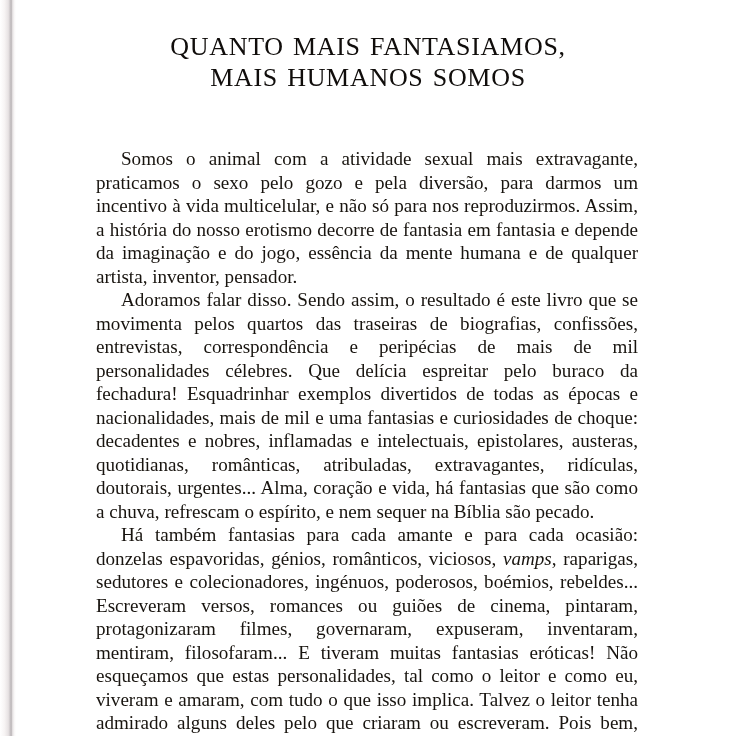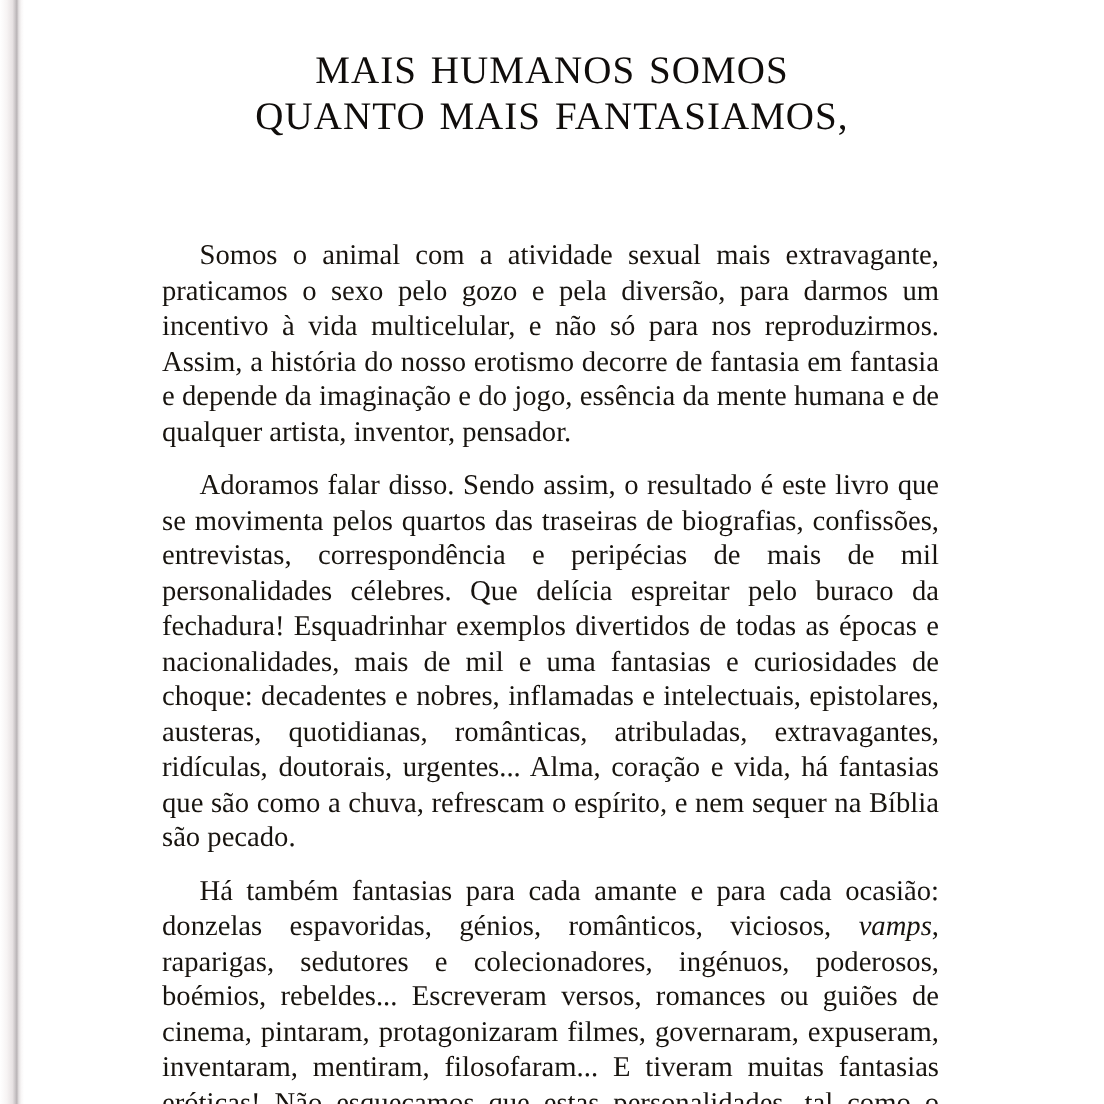--- a/index.html
+++ b/index.html
@@ -68,38 +68,38 @@
     top: 147px;
     width: 542px;
     font-size: 19.1px;
     line-height: 23.5px;
     text-align: justify;
     text-justify: inter-word;
     color: #18140f;
     -webkit-font-smoothing: antialiased;
   }
   .body-text p {
-    margin: 12px;
+    margin: 0;
     text-indent: 25px;
     text-align: justify;
   }
   .body-text p:last-child {
     text-align-last: justify;
   }
   .body-text em {
   }
 </style>
 </head>
 <body>
 
 <div class="page">
 
   <h1 class="chapter-title">
+    <span class="title-line">QUANTO MAIS FANTASIAMOS,</span>
     <span class="title-line">MAIS HUMANOS SOMOS</span>
-    <span class="title-line">QUANTO MAIS FANTASIAMOS,</span>
   </h1>
 
   <div class="body-text">
     <p>Somos o animal com a atividade sexual mais extravagante, praticamos o sexo pelo gozo e pela diversão, para darmos um incentivo à vida multicelular, e não só para nos reproduzirmos. Assim, a história do nosso erotismo decorre de fantasia em fantasia e depende da imaginação e do jogo, essência da mente humana e de qualquer artista, inventor, pensador.</p>
     <p>Adoramos falar disso. Sendo assim, o resultado é este livro que se movimenta pelos quartos das traseiras de biografias, confissões, entrevistas, correspondência e peripécias de mais de mil personalidades célebres. Que delícia espreitar pelo buraco da fechadura! Esquadrinhar exemplos divertidos de todas as épocas e nacionalidades, mais de mil e uma fantasias e curiosidades de choque: decadentes e nobres, inflamadas e intelectuais, epistolares, austeras, quotidianas, românticas, atribuladas, extravagantes, ridículas, doutorais, urgentes... Alma, coração e vida, há fantasias que são como a chuva, refrescam o espírito, e nem sequer na Bíblia são pecado.</p>
     <p><span>Há também fantasias para cada amante e para cada ocasião: donzelas espavoridas, génios, românticos, viciosos, </span><em>vamps</em><span>, raparigas, sedutores e colecionadores, ingénuos, poderosos, boémios, rebeldes... Escreveram versos, romances ou guiões de cinema, pintaram, protagonizaram filmes, governaram, expuseram, inventaram, mentiram, filosofaram... E tiveram muitas fantasias eróticas! Não esqueçamos que estas personalidades, tal como o leitor e como eu, viveram e amaram, com tudo o que isso implica. Talvez o leitor tenha admirado alguns deles pelo que criaram ou escreveram. Pois bem, acredite em mim: neste particular, eles ganham.</span></p>
   </div>
 
 </div>
 

